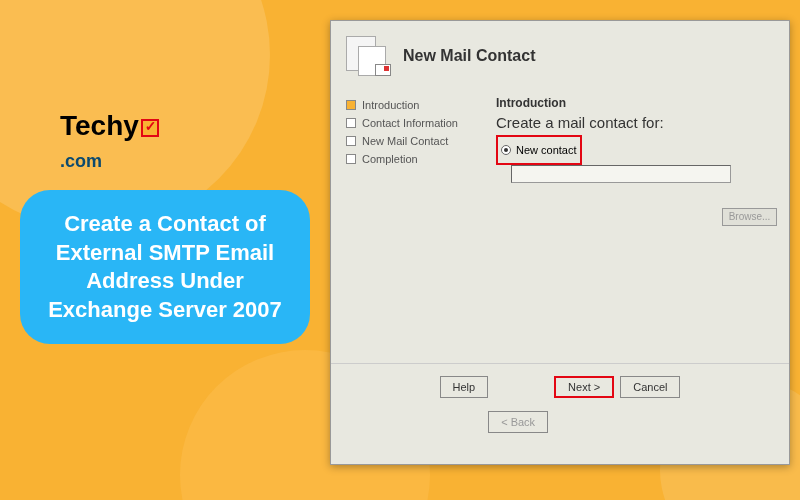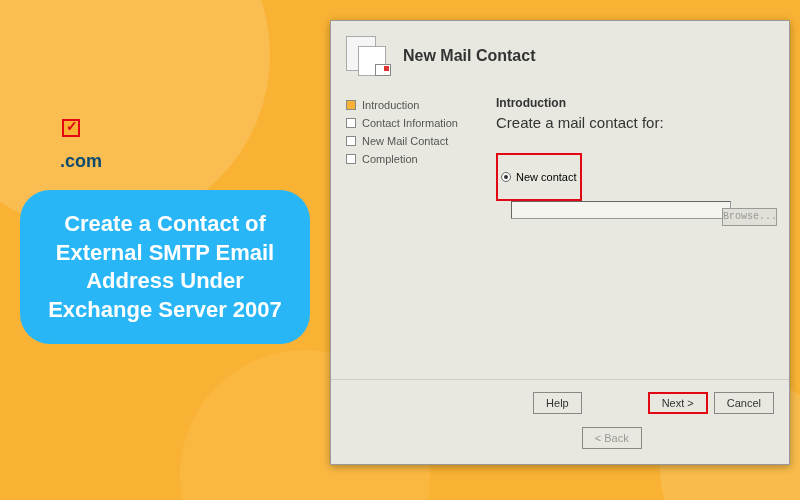--- a/index.html
+++ b/index.html
@@ -215,25 +215,24 @@
       width: 4px;
       height: 4px;
       background: #333;
       border-radius: 50%;
       position: absolute;
       top: 2px;
       left: 2px;
     }
     .highlight-red {
       border: 2px solid #e30613;
-      padding: 13px 3px;
+      padding: 4px 3px;
       display: inline-flex;
       align-items: center;
       gap: 5px;
-      margin-top: 18px;
     }
     .text-input {
       width: 220px;
       height: 18px;
       background: #f5f5f0;
       border: 1px solid #999;
       border-top-color: #666;
       border-left-color: #666;
       margin-left: 15px;
     }
@@ -242,31 +241,30 @@
       right: 12px;
       top: 187px;
       width: 55px;
       height: 18px;
       background: #e0e0d8;
       border: 1px solid #999;
       font-size: 10px;
       color: #999;
       text-align: center;
       line-height: 16px;
-      font-family: Liberation Mono, monospace;
     }
     
     .button-bar {
       position: absolute;
       bottom: 15px;
       left: 0;
       right: 0;
-      padding: 0 15px;
-      display: flex;
-      justify-content: flex-end;
+      padding: 16px 15px;
+      display: flex;
+      justify-content: center;
       border-top: 1px solid #ccc;
       padding-top: 12px;
     }
     .btn {
       height: 22px;
       padding: 0 12px;
       background: #e8e8e0;
       border: 1px solid #888;
       font-size: 11px;
       color: #333;
@@ -286,21 +284,21 @@
     }
   </style>
 </head>
 <body>
 
 <div class="bg-shape-1"></div>
 <div class="bg-shape-2"></div>
 <div class="bg-shape-3"></div>
 
 <div class="logo">
-  <span class="logo-checkmark"></span><br>
+  <span class="black">Techy</span><span class="logo-checkmark"></span><br>
   <span class="red" style="font-size:18px">.com</span>
 </div>
 
 <div class="blue-bubble">
   <span>Create a Contact of External SMTP Email Address Under Exchange Server 2007</span>
 </div>
 
 <div class="dialog">
   <div class="dialog-header">
     <div class="header-icon">

